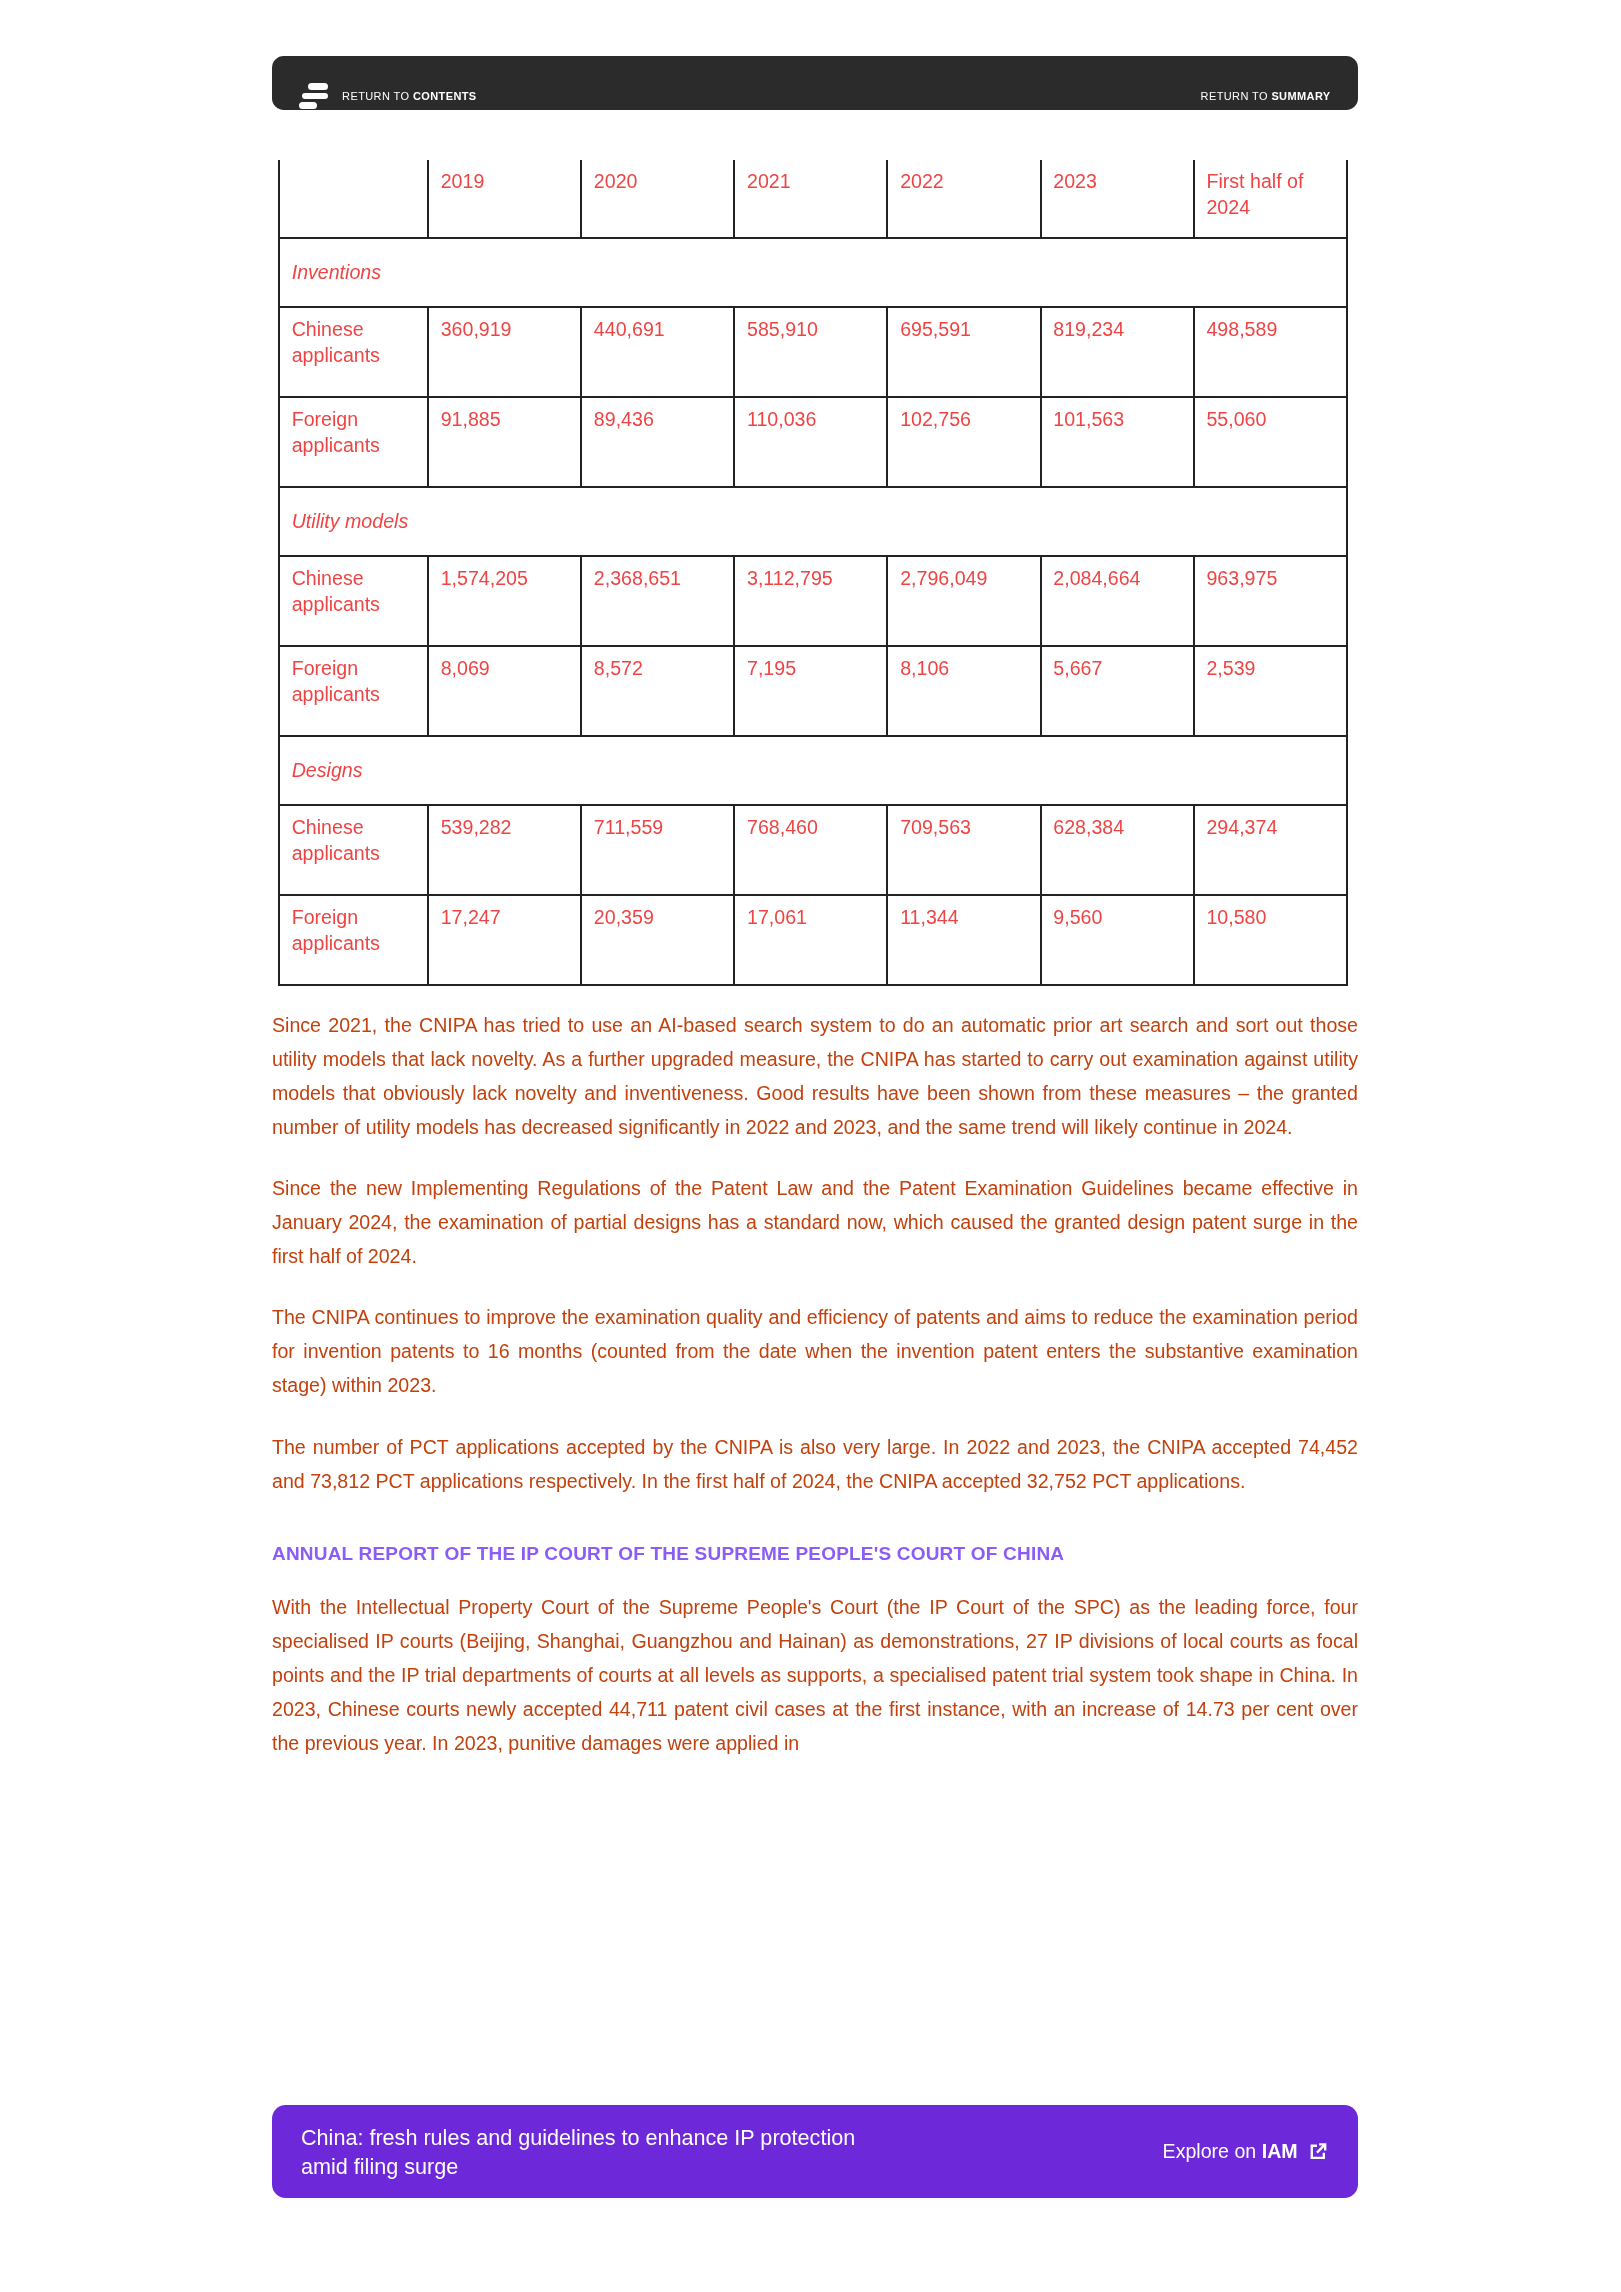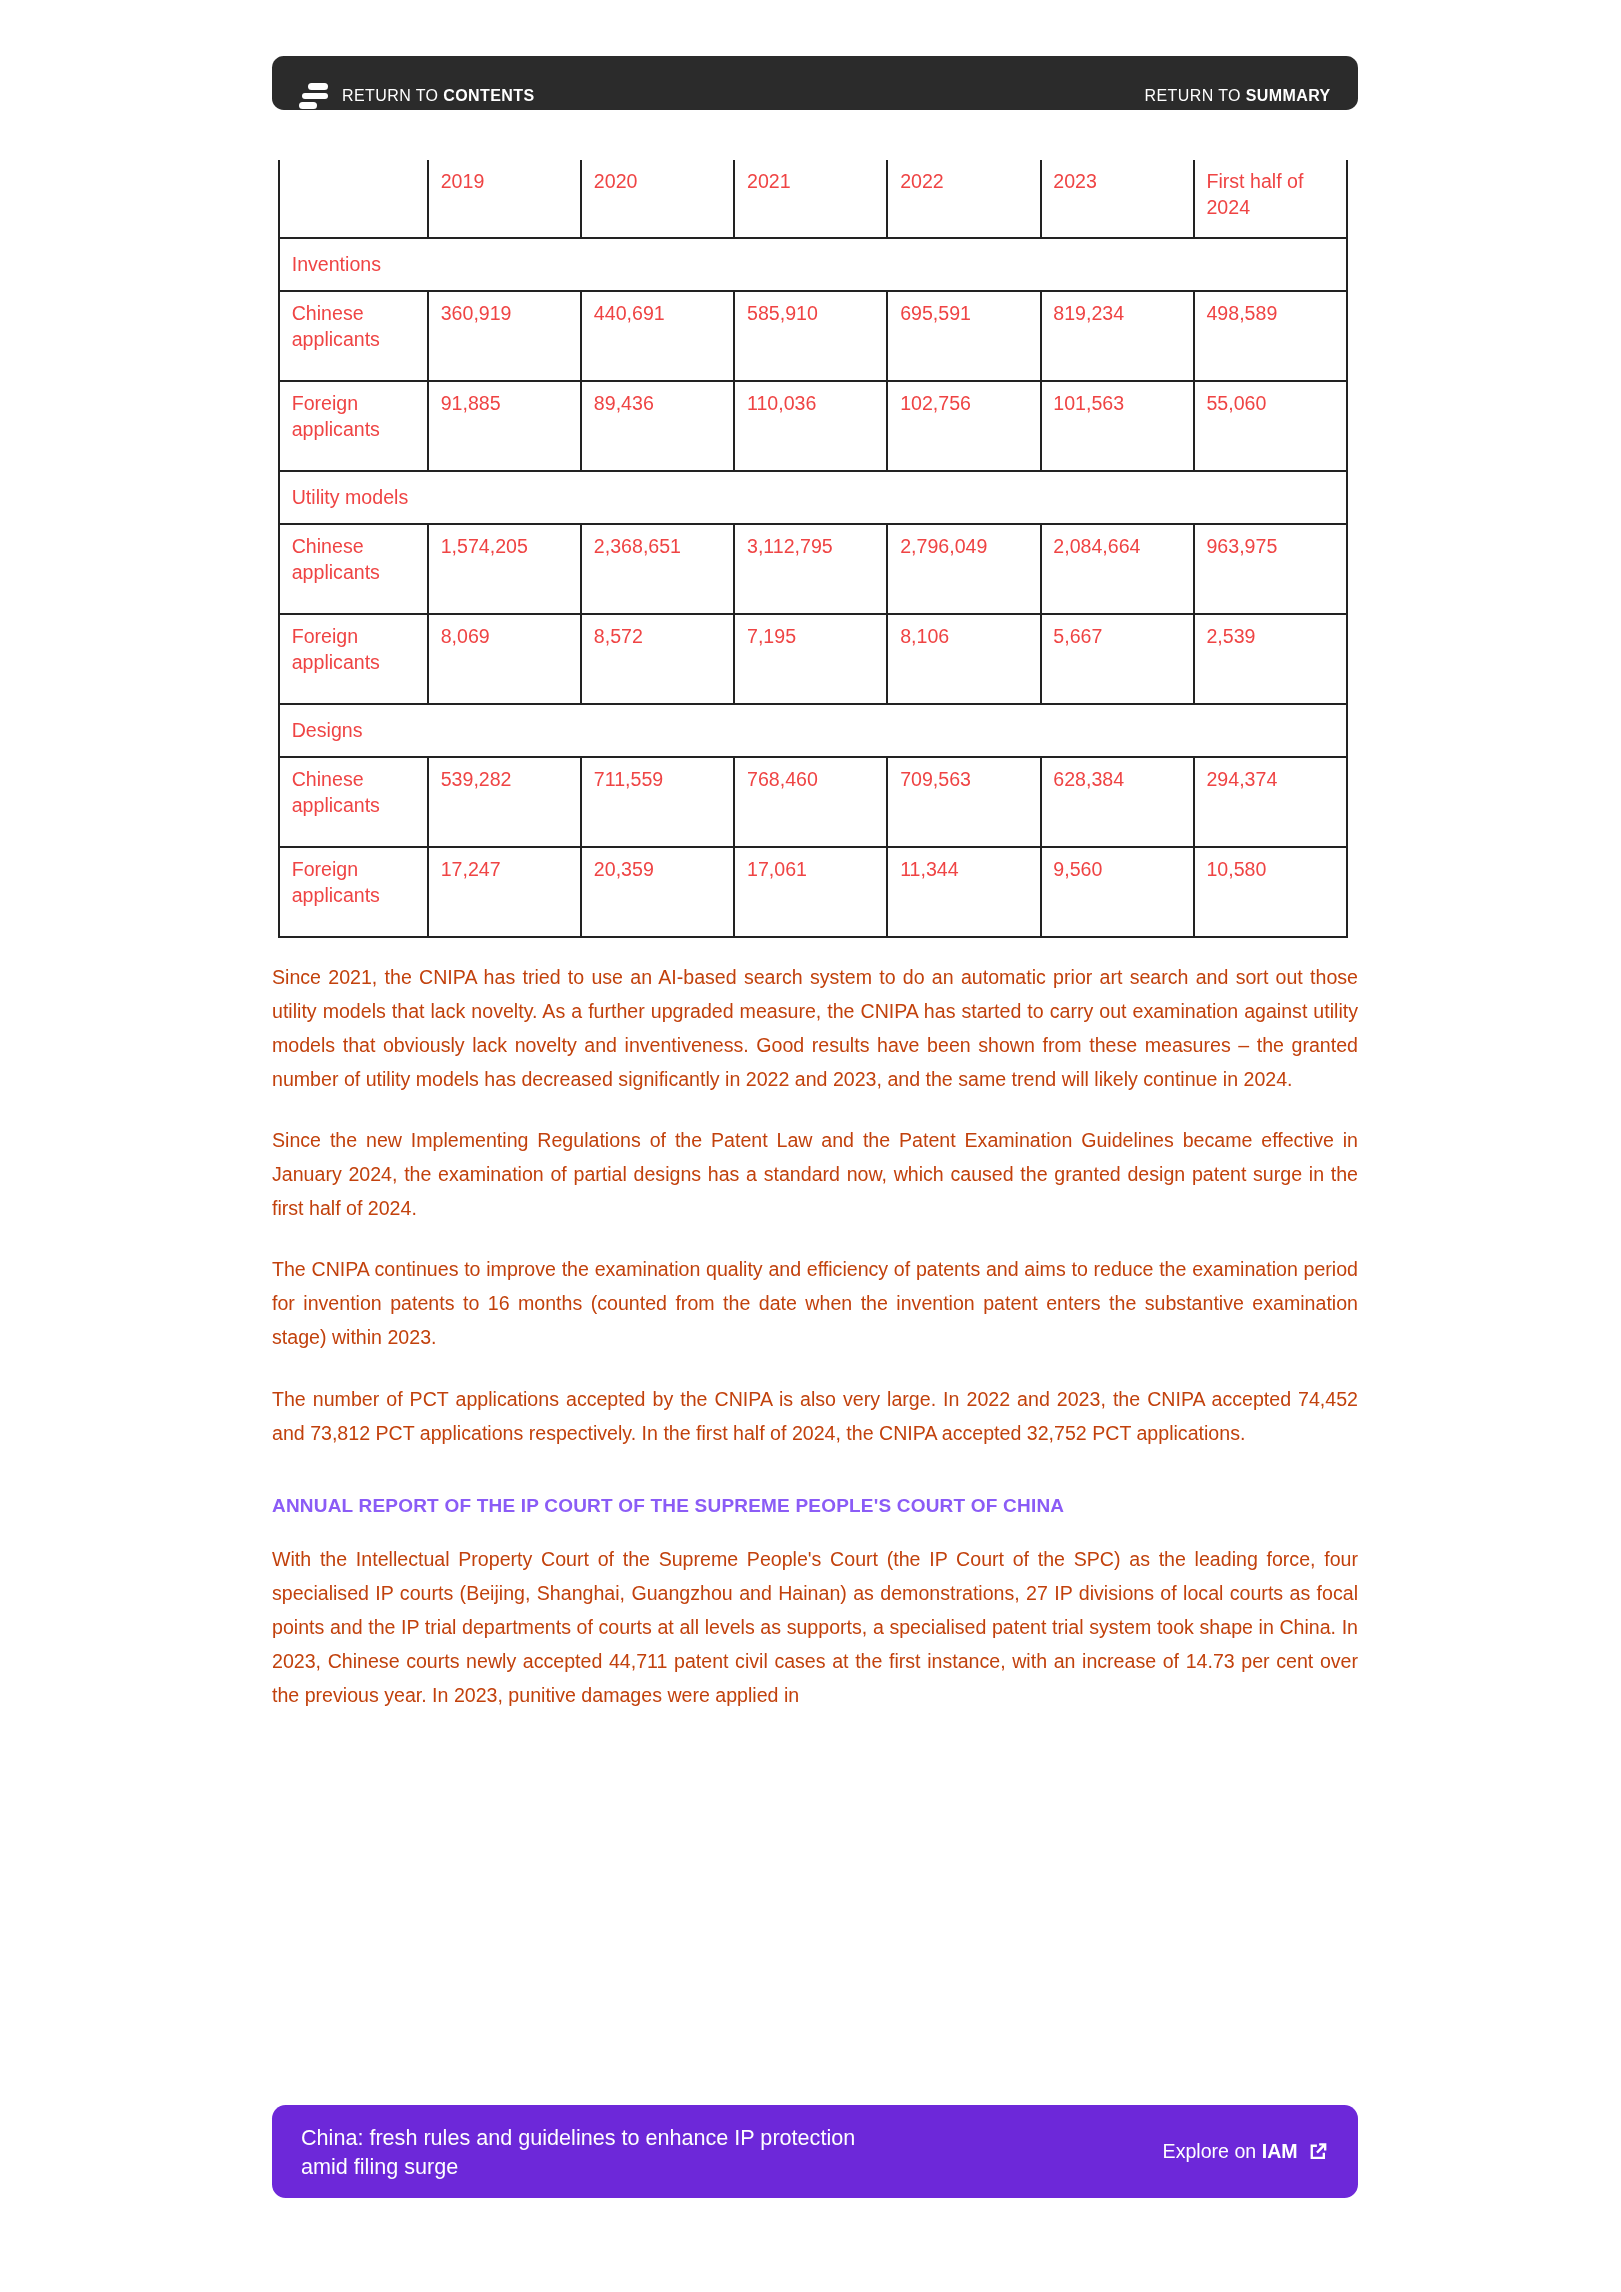--- a/index.html
+++ b/index.html
@@ -11,42 +11,42 @@
   .content{position:absolute;left:272px;top:56px;width:1086px;}
 
   
   .navbar{
     height:54px;background:#2b2b2b;border-radius:11.8px;
     display:flex;align-items:center;justify-content:space-between;
     padding:0 27.4px;box-sizing:border-box;color:#fff;
   }
   .nav-link{
     display:flex;align-items:center;gap:13.7px;color:#fff;text-decoration:none;
-    font-size:16px;letter-spacing:0.4px;cursor:pointer;white-space:nowrap;margin-top:26px;
+    font-size:11px;letter-spacing:0.4px;cursor:pointer;white-space:nowrap;margin-top:26px;
   }
   .nav-link b{font-weight:bold;}
   .logo-bars{display:flex;flex-direction:column;gap:2.9px;width:29px;}
   .logo-bars i{display:block;height:6.9px;border-radius:3.9px;background:#fff;}
   .logo-bars i.b1{width:19.6px;margin-left:8.8px;}
   .logo-bars i.b2{width:25.5px;margin-left:2.9px;}
   .logo-bars i.b3{width:17.6px;margin-left:0;}
 
   
   table.patent-table{
     border-collapse:collapse;table-layout:fixed;
     width:1070px;margin:50px 0 0 5.9px;
     font-size:19.6px;color:#ef4444;
   }
   .patent-table td,.patent-table th{
     border:2.9px solid #222222;
     padding:7.8px 11.8px;vertical-align:top;text-align:left;
     font-weight:normal;box-sizing:border-box;line-height:26.5px;
   }
   .patent-table tr.hdr th{border-top:none;height:78px;}
-  .patent-table tr.section td{height:53px;vertical-align:middle;}
+  .patent-table tr.section td{height:69px;vertical-align:middle;font-style:italic;}
   .patent-table tr.datarow td{height:90px;}
 
   
   .bodytext{margin-top:21.6px;}
   .bodytext p{
     margin:0 0 27.4px 0;font-size:19.6px;line-height:34px;color:#c2410c;
     text-align:justify;
   }
   h2.sect{
     margin:43px 0 23.5px 0;font-size:19px;line-height:25.5px;color:#8b5cf6;

